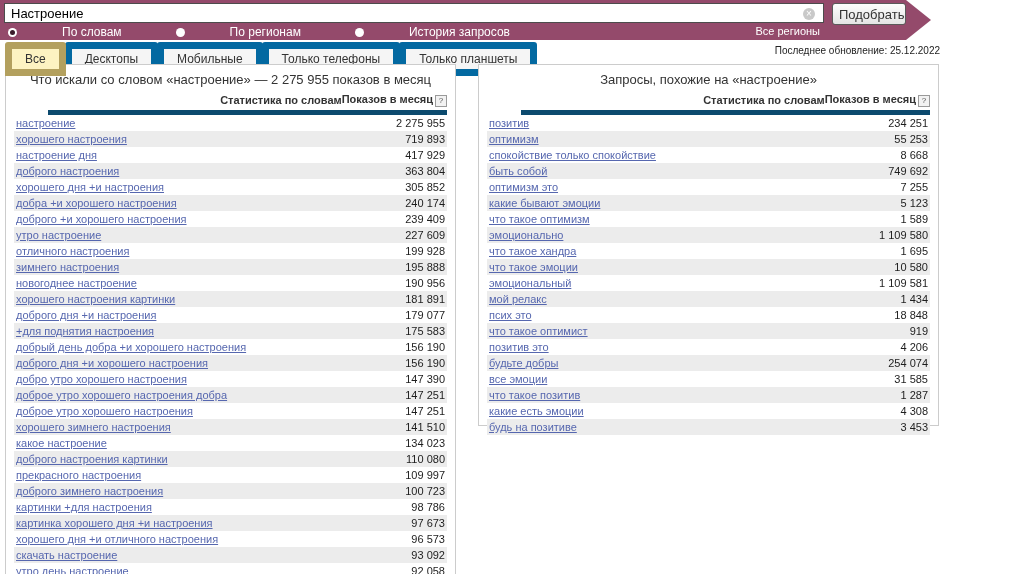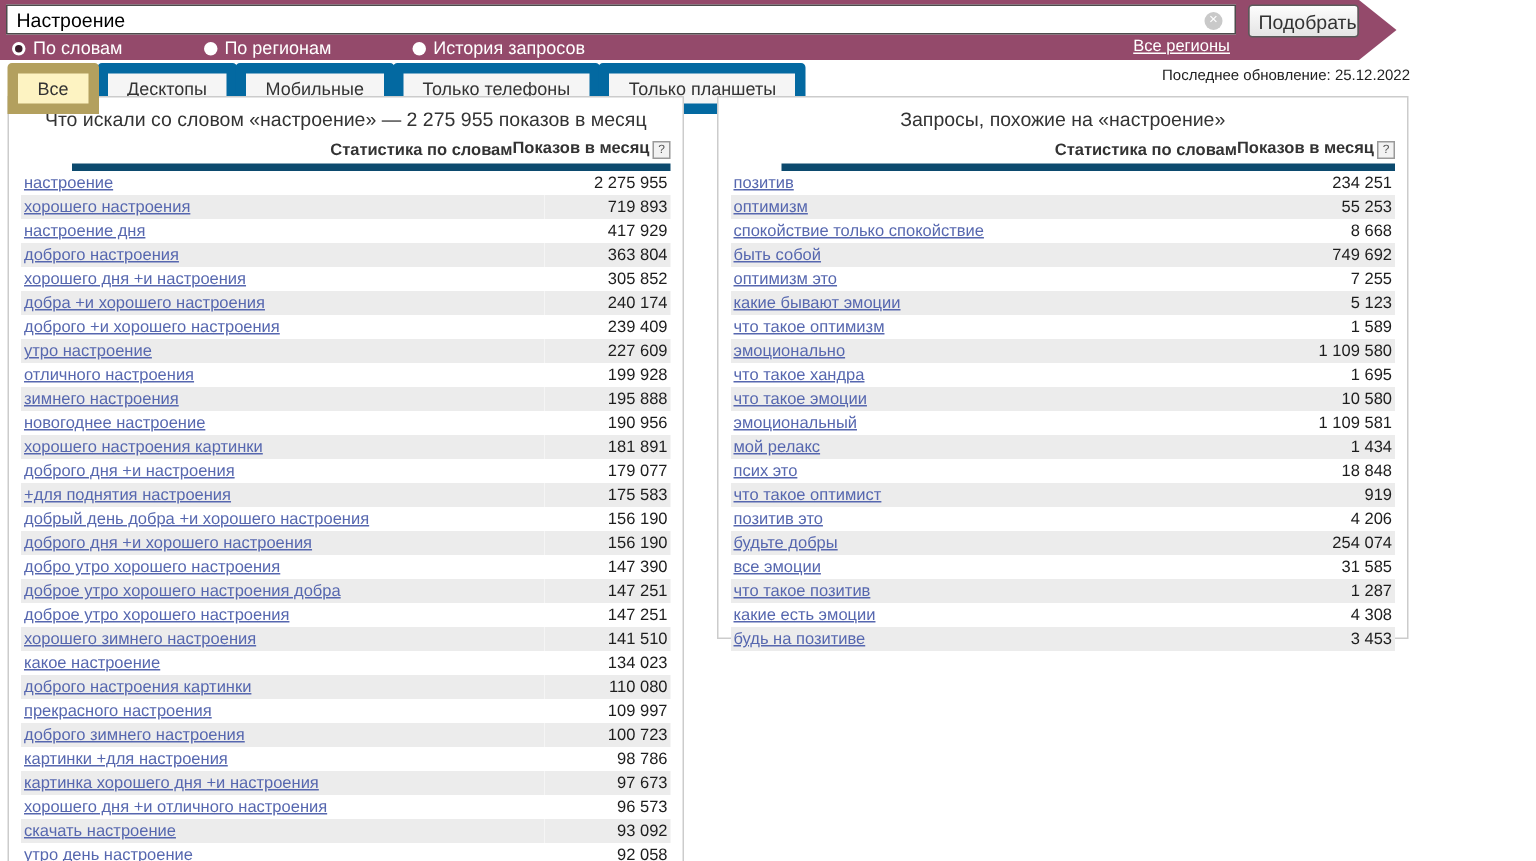--- a/index.html
+++ b/index.html
@@ -15,27 +15,27 @@
     border-left:25px solid #944a6b;}
   .search-input{position:absolute;top:3px;left:4px;width:790px;height:18px;
     border:1px solid #4c4c4c;font-size:13px;padding:0 22px 0 6px;color:#000;
     font-family:"Liberation Sans",sans-serif;background:#fff;}
   .clear-icon{position:absolute;top:8px;left:803px;width:12px;height:12px;border-radius:50%;
     background:#c9c9c9;color:#fff;font-size:10px;line-height:12px;text-align:center;cursor:pointer;}
   .submit-btn{position:absolute;top:3px;left:832px;width:74px;height:22px;
     background:linear-gradient(#fdfdfd,#e4e4e4);border:1px solid #5a5a5a;border-radius:3px;
     font-size:13px;color:#333;font-family:"Liberation Sans",sans-serif;cursor:pointer;}
   .radio-row{position:absolute;top:25px;left:8px;display:flex;align-items:center;height:14px;}
-  .radio-item{display:flex;align-items:center;margin-right:54px;cursor:pointer;}
+  .radio-item{display:flex;align-items:center;margin-right:54px;cursor:pointer;gap:40px;}
   .radio-dot{width:9px;height:9px;border-radius:50%;background:#fff;margin-right:5px;position:relative;}
   .radio-item.selected .radio-dot::after{content:"";position:absolute;left:2px;top:2px;width:5px;height:5px;
     border-radius:50%;background:#3a1c2b;}
   .radio-label{color:#fff;font-size:12px;}
   .regions-link{position:absolute;top:25px;left:745px;width:75px;text-align:right;
-    color:#fff;font-size:11px;text-decoration:underline;cursor:pointer;}
+    color:#fff;font-size:11px;cursor:pointer;}
   
   .tabs-row{position:absolute;top:42px;left:5px;display:flex;}
   .tab{height:14px;padding:3px 13px;font-size:12px;color:#333;background:#f5f5f5;
     border:7px solid #0369a1;border-radius:3px 3px 0 0;margin-right:-1px;cursor:pointer;white-space:nowrap;}
   .tab.active{background:#fdf3c2;border-color:#b3a05e;position:relative;z-index:2;}
   .last-update{position:absolute;top:45px;right:84px;font-size:10px;color:#222;}
   
   .panel{position:absolute;background:#fff;border:1px solid #cccccc;box-sizing:border-box;padding:0 8px;}
   .panel-left{left:5px;top:64px;width:451px;height:520px;}
   .panel-right{left:478px;top:64px;width:461px;height:362px;}

